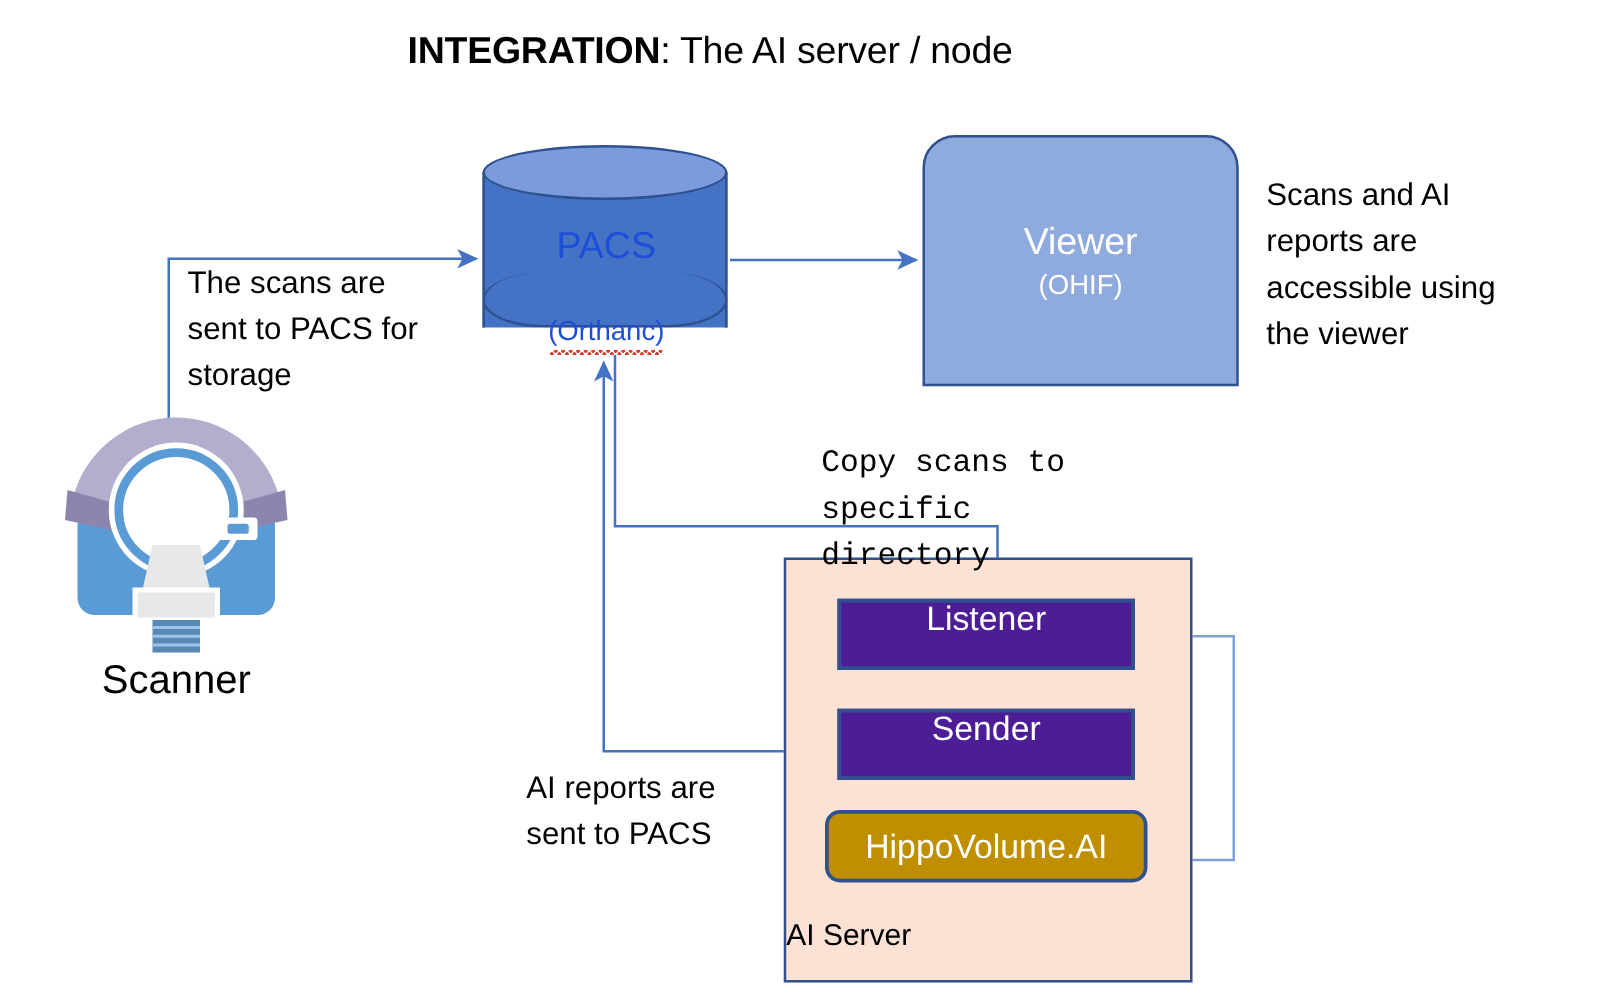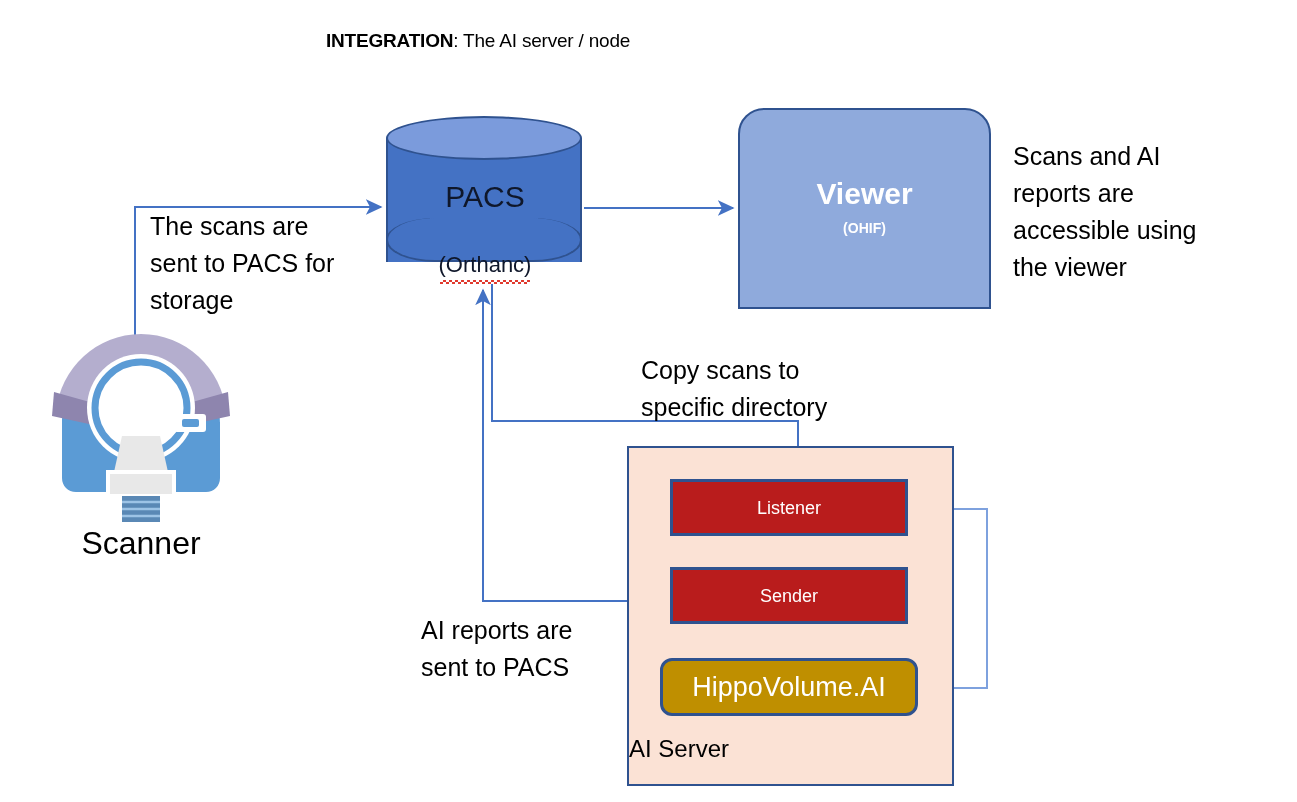--- a/index.html
+++ b/index.html
@@ -18,21 +18,21 @@
     height: 802px;
     overflow: hidden;
     background: #ffffff;
   }
   .abs { position: absolute; }
 
   
   #title {
     left: 326px;
     top: 22px;
-    font-size: 19px;
+    font-size: 30px;
     line-height: 38px;
     white-space: nowrap;
     letter-spacing: -0.2px;
   }
   #title .strong { font-weight: bold; }
 
   
   #wires {
     left: 0; top: 0;
     width: 1297px; height: 802px;
@@ -75,21 +75,21 @@
     box-sizing: border-box;
     background: #7B9BDC;
     border: 2px solid #2F528F;
     border-radius: 50%;
   }
   #pacs .cyl-label {
     position: absolute;
     left: 0; top: 62px;
     width: 198px;
     text-align: center;
-    color: #0f172a;
+    color: #1d4ed8;
   }
   #pacs .l1 { font-size: 30px; line-height: 38px; }
   #pacs .l2 {
     font-size: 22px;
     line-height: 30px;
     text-decoration: underline;
     text-decoration-color: rgba(255,255,255,0.92);
     text-underline-offset: 2px;
     margin-top: 34px;
   }
@@ -117,52 +117,51 @@
     width: 253px;
     height: 201px;
     box-sizing: border-box;
     background: #8FAADC;
     border: 2px solid #2F528F;
     border-radius: 26px 26px 0 0;
     display: flex;
     flex-direction: column;
     align-items: center;
     justify-content: center;
-    font-weight: bold;
   }
   #viewer .v1 { font-size: 30px; line-height: 38px; color: #ffffff; }
-  #viewer .v2 { font-size: 14px; line-height: 30px; color: #ffffff; }
+  #viewer .v2 { font-size: 22px; line-height: 30px; color: #ffffff; }
 
   
   #aiserver {
     left: 627px;
     top: 446px;
     width: 327px;
     height: 340px;
     box-sizing: border-box;
     background: #FBE2D5;
     border: 2px solid #2F528F;
   }
   .proc {
     position: absolute;
     box-sizing: border-box;
-    background: #b91c1c;
+    background: #4c1d95;
     border: 3px solid #2F528F;
     color: #ffffff;
-    font-size: 18px;
+    font-size: 27px;
     line-height: 1;
     display: flex;
-    align-items: center;
+    align-items: flex-start;
     justify-content: center;
   }
   #listener { left: 41px; top: 31px;  width: 238px; height: 57px; }
   #sender   { left: 41px; top: 119px; width: 238px; height: 57px; }
   #hippo {
     position: absolute;
-    left: 31px; top: 210px;
+    left: 31px; top: 200px;
     width: 258px; height: 58px;
     box-sizing: border-box;
     background: #BF8F00;
     border: 3px solid #2F528F;
     border-radius: 12px;
     color: #ffffff;
     font-size: 27px;
     line-height: 1;
     display: flex;
     align-items: center;
@@ -198,21 +197,21 @@
 
   
   .note {
     font-size: 25px;
     line-height: 37px;
     color: #000000;
     white-space: pre-line;
   }
   #note-scans-to-pacs   { left: 150px; top: 208px; width: 230px; }
   #note-viewer-access   { left: 1013px; top: 138px; width: 240px; }
-  #note-copy-scans      { left: 641px; top: 352px; width: 250px; }
+  #note-copy-scans      { left: 657px; top: 352px; width: 250px; font-family: Liberation Mono, monospace; }
   #note-reports-to-pacs { left: 421px; top: 612px; width: 215px; }
   #note-ai-model        { left: 1006px; top: 537px; width: 270px; }
 </style>
 </head>
 <body>
 
 <div id="canvas">
 
   <div class="abs" id="title">
     <span class="strong">INTEGRATION</span><span>: The AI server / node</span>

